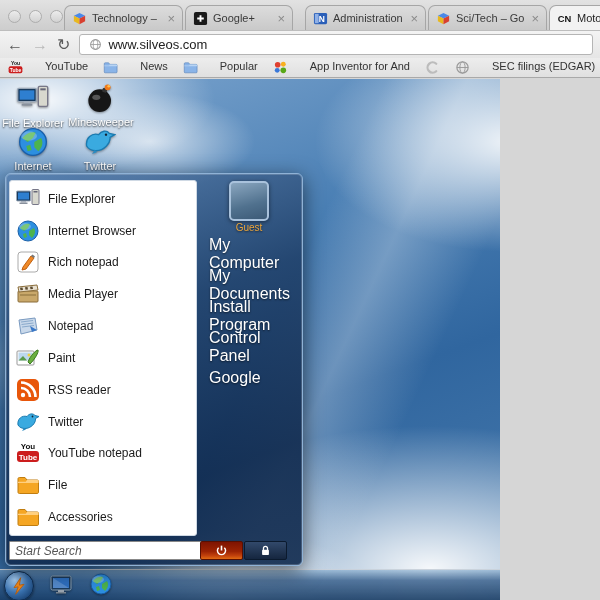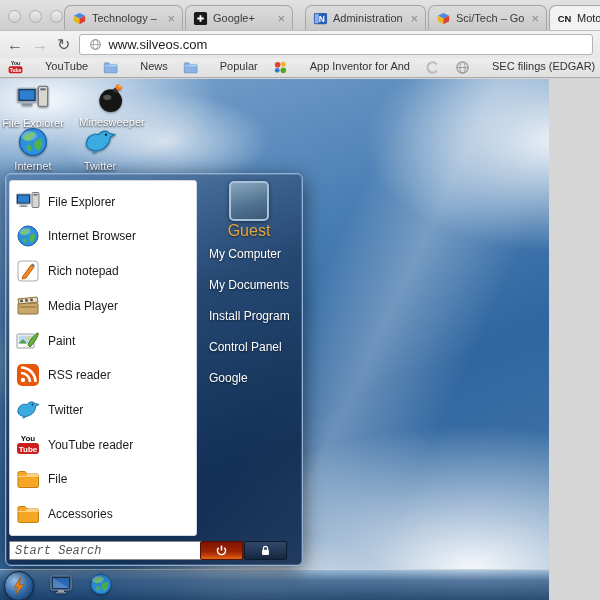--- a/index.html
+++ b/index.html
@@ -19,21 +19,21 @@
   .toolbar{position:absolute;left:0;top:30px;width:600px;height:28px;background:linear-gradient(#f3f3f3,#e6e6e6);display:flex;align-items:center;padding:0 7px;box-sizing:border-box;border-top:1px solid #bdbdbd}
   .nav-btn{font-size:16px;color:#5a5a5a;margin-right:9px;line-height:1}
   .nav-btn.disabled{color:#b8b8b8}
   .urlbar{flex:1;height:19px;background:#fff;border:1px solid #b5b5b5;border-radius:3px;display:flex;align-items:center;gap:6px;padding:0 9px;font-size:13px;color:#222}
 
   .bookmarks{position:absolute;left:0;top:58px;width:600px;height:20px;background:linear-gradient(#ededed,#e0e0e0);border-bottom:1px solid #a9a9a9;display:flex;align-items:center;gap:15px;padding:0 8px;box-sizing:border-box;white-space:nowrap;overflow:hidden}
   .bm{display:flex;align-items:flex-start;gap:22px;font-size:11px;color:#333;flex:0 0 auto}
   .bm svg{width:15px;height:15px}
 
   
-  .viewport{position:absolute;left:0;top:79px;width:549px;height:521px;overflow:hidden}
+  .viewport{position:absolute;left:0;top:79px;width:500px;height:521px;overflow:hidden}
   .wallpaper{position:absolute;inset:0;
     background:
       radial-gradient(ellipse 250px 110px at 8% 4%, rgba(255,255,255,.95), rgba(255,255,255,0) 70%),
       radial-gradient(ellipse 150px 70px at 30% 12%, rgba(255,255,255,.7), rgba(255,255,255,0) 70%),
       radial-gradient(ellipse 300px 170px at 102% 12%, rgba(255,255,255,.9), rgba(255,255,255,0) 65%),
       linear-gradient(115deg, rgba(255,255,255,0) 52%, rgba(255,255,255,.28) 63%, rgba(255,255,255,0) 76%),
       radial-gradient(ellipse 430px 210px at 86% 94%, rgba(255,255,255,.95), rgba(255,255,255,0) 68%),
       radial-gradient(ellipse 220px 100px at 45% 100%, rgba(255,255,255,.8), rgba(255,255,255,0) 70%),
       radial-gradient(ellipse 180px 70px at 12% 55%, rgba(255,255,255,.22), rgba(255,255,255,0) 70%),
       linear-gradient(160deg, #7ea6cf 0%, #4a7fb4 35%, #30669f 62%, #4a7cae 100%);
@@ -42,24 +42,24 @@
   .dicon svg{width:32px;height:32px;display:block;margin:0 auto 2px;filter:drop-shadow(0 1px 1px rgba(0,0,0,.4))}
 
   
   .smenu{position:absolute;left:5px;top:94px;width:298px;height:393px;box-sizing:border-box;border:1px solid #8fb2d6;border-radius:6px;
     background:linear-gradient(160deg, rgba(88,128,175,.82), rgba(32,64,105,.88) 38%, rgba(16,42,78,.9) 75%);
     box-shadow:0 5px 20px rgba(0,0,0,.55), inset 0 0 0 1px rgba(255,255,255,.18);z-index:5}
   .smpanel{position:absolute;left:3px;top:6px;width:188px;height:356px;background:#fff;border-radius:3px;border:1px solid #cfd9e4;box-sizing:border-box;display:flex;flex-direction:column;justify-content:space-evenly;padding:1px 0}
   .smitem{display:flex;align-items:center;gap:8px;padding-left:6px;font-size:12px;color:#1b1b1b;height:30px}
   .smitem svg{width:24px;height:24px;flex:0 0 auto}
   .avatar{position:absolute;left:223px;top:7px;width:36px;height:36px;border:2px solid #a9c2dc;border-radius:5px;background:linear-gradient(165deg,#8aa6bf,#50718e 60%,#3c5a77);box-shadow:0 1px 4px rgba(0,0,0,.5)}
-  .guest{position:absolute;left:191px;top:48px;width:104px;text-align:center;color:#e9a43c;font-size:16px;text-shadow:0 1px 2px rgba(0,0,0,.6)}
+  .guest{position:absolute;left:191px;top:48px;width:104px;text-align:center;color:#e9a43c;font-size:10px;text-shadow:0 1px 2px rgba(0,0,0,.6)}
   .rlist{position:absolute;left:191px;top:64px;width:107px}
-  .ritem{height:31px;display:flex;align-items:center;padding-left:12px;color:#fff;font-size:12px;text-shadow:0 1px 2px rgba(0,0,0,.6)}
-  .srow-input{position:absolute;left:3px;bottom:5px;width:186px;height:17px;border:1px solid #7e8globalsa;border:1px solid #888;border-radius:1px;font-size:12px;padding:0 5px;box-sizing:content-box;font-family:Liberation Mono, monospace}
+  .ritem{height:31px;display:flex;align-items:center;padding-left:12px;color:#fff;font-size:16px;text-shadow:0 1px 2px rgba(0,0,0,.6)}
+  .srow-input{position:absolute;left:3px;bottom:5px;width:186px;height:17px;border:1px solid #7e8globalsa;border:1px solid #888;border-radius:1px;font-size:12px;padding:0 5px;box-sizing:content-box;font-family:Liberation Sans, sans-serif}
   .srow-input::placeholder{font-style:italic;color:#555}
   .btn-power{position:absolute;left:194px;bottom:5px;width:43px;height:19px;border:1px solid #581002;border-radius:2px;background:linear-gradient(#7e1402 0%,#9c2303 55%,#c2410c 80%,#e06a12 100%);display:flex;align-items:center;justify-content:center;box-sizing:border-box}
   .btn-lock{position:absolute;left:238px;bottom:5px;width:43px;height:19px;border:1px solid #0b1a2e;border-radius:2px;background:linear-gradient(#32496b,#15263f);display:flex;align-items:center;justify-content:center;box-sizing:border-box}
   .btn-power svg,.btn-lock svg{width:13px;height:13px}
 
   
   .taskbar{position:absolute;left:0;bottom:0;width:600px;height:30px;border-top:1px solid rgba(255,255,255,.75);
     background:linear-gradient(rgba(130,170,205,.6), rgba(55,95,140,.82) 35%, rgba(22,58,98,.88));z-index:4}
   .orb{position:absolute;left:4px;top:1px;width:28px;height:28px;border-radius:50%;border:1px solid #0e2c50;
     background:radial-gradient(circle at 35% 28%, #a6cdf2, #3a72b0 48%, #143a68 88%);display:flex;align-items:center;justify-content:center;box-shadow:0 1px 3px rgba(0,0,0,.5)}
@@ -209,21 +209,21 @@
       <svg viewBox="0 0 24 24">
           <rect x="0.5" y="4" width="14" height="10" rx="1" fill="#1a3a5c" stroke="#9aa8b8"></rect>
           <rect x="2" y="5.5" width="11" height="7" fill="#2e7fd0"></rect>
           <rect x="5" y="14" width="5" height="1.5" fill="#a8b0bc"></rect>
           <rect x="3.5" y="15.5" width="8" height="1.5" fill="#88909c"></rect>
           <rect x="16" y="2.5" width="7" height="15" rx="1" fill="#d8d8ce" stroke="#778"></rect>
           <rect x="17.5" y="4" width="4" height="1.5" fill="#667"></rect>
         </svg>
       <span>File Explorer</span>
     </div>
-    <div class="dicon" style="left:79px;top:3px">
+    <div class="dicon" style="left:68px;top:3px">
       <svg viewBox="0 0 24 24">
           <circle cx="11" cy="14" r="8.5" fill="#161616"></circle>
           <ellipse cx="8.5" cy="11.5" rx="3" ry="2" fill="#555"></ellipse>
           <rect x="13" y="4.5" width="3.5" height="3" rx="1" fill="#333" transform="rotate(20 14 6)"></rect>
           <circle cx="17" cy="4" r="2.2" fill="#f07818"></circle>
           <circle cx="17.8" cy="3.2" r="1" fill="#ffc050"></circle>
         </svg>
       <span>Minesweeper</span>
     </div>
     <div class="dicon" style="left:0px;top:47px">
@@ -280,20 +280,28 @@
           <svg viewBox="0 0 24 24">
               <rect x="2" y="9" width="20" height="11" rx="1" fill="#c9a86a" stroke="#8a6d3a"></rect>
               <path d="M2 5 L21 3 L22 8 L3 10 Z" fill="#e8e0d0" stroke="#8a6d3a"></path>
               <path d="M4 5.8 L6.5 5.5 L7 8 L4.5 8.3Z M9 5.3 L11.5 5 L12 7.5 L9.5 7.8Z M14 4.8 L16.5 4.5 L17 7 L14.5 7.3Z" fill="#5a4a30"></path>
               <rect x="4" y="12" width="16" height="2" fill="#8a6d3a" opacity=".5"></rect>
             </svg>
           <span>Media Player</span>
         </div>
         <div class="smitem">
           <svg viewBox="0 0 24 24">
+              <path d="M3 6 L19 4 L21 16 L5 20 Z" fill="#c8d8ea" stroke="#7a9ac0"></path>
+              <path d="M5 8 L17 6.5 M5.5 10.5 L17.5 9 M6 13 L18 11.5" stroke="#8aaacc" fill="none"></path>
+              <path d="M14 12 L21 16 L16 18 Z" fill="#3a78c8"></path>
+            </svg>
+          <span>Notepad</span>
+        </div>
+        <div class="smitem">
+          <svg viewBox="0 0 24 24">
               <rect x="1" y="5" width="17" height="14" rx="1" fill="#fff" stroke="#999"></rect>
               <rect x="2.5" y="6.5" width="14" height="8" fill="#bcd8ee"></rect>
               <path d="M2.5 14.5 L7 10 L11 14.5 Z" fill="#5a9a4a"></path>
               <circle cx="13" cy="9" r="1.5" fill="#f0d040"></circle>
               <path d="M12 16 C14 10 20 4 22 4 C23 6 19 13 14 18 Z" fill="#6ab040" stroke="#3a7a20"></path>
             </svg>
           <span>Paint</span>
         </div>
         <div class="smitem">
           <svg viewBox="0 0 24 24">
@@ -311,21 +319,21 @@
               <circle cx="16.5" cy="6.5" r=".9" fill="#123"></circle>
             </svg>
           <span>Twitter</span>
         </div>
         <div class="smitem">
           <svg viewBox="0 0 24 24">
               <text x="12" y="8" font-size="8" font-weight="bold" text-anchor="middle" fill="#111" font-family="Liberation Sans, sans-serif">You</text>
               <rect x="1" y="10" width="22" height="11" rx="3" fill="#cc1d1d"></rect>
               <text x="12" y="19" font-size="8" font-weight="bold" text-anchor="middle" fill="#fff" font-family="Liberation Sans, sans-serif">Tube</text>
             </svg>
-          <span>YouTube reader</span>
+          <span>YouTube notepad</span>
         </div>
         <div class="smitem">
           <svg viewBox="0 0 24 24">
               <path d="M2 6 C2 5 2.5 4.5 3.5 4.5 L9 4.5 L11 7 L21 7 C22 7 22.5 7.5 22.5 8.5 L22.5 19 C22.5 20 22 20.5 21 20.5 L3.5 20.5 C2.5 20.5 2 20 2 19 Z" fill="#f5a623" stroke="#c07d10"></path>
               <path d="M2 10 L22.5 10 L22.5 8.5 C22.5 7.5 22 7 21 7 L11 7 L9.8 8.8 L2 8.8 Z" fill="#ffd080"></path>
             </svg>
           <span>File</span>
         </div>
         <div class="smitem">
           <svg viewBox="0 0 24 24">

